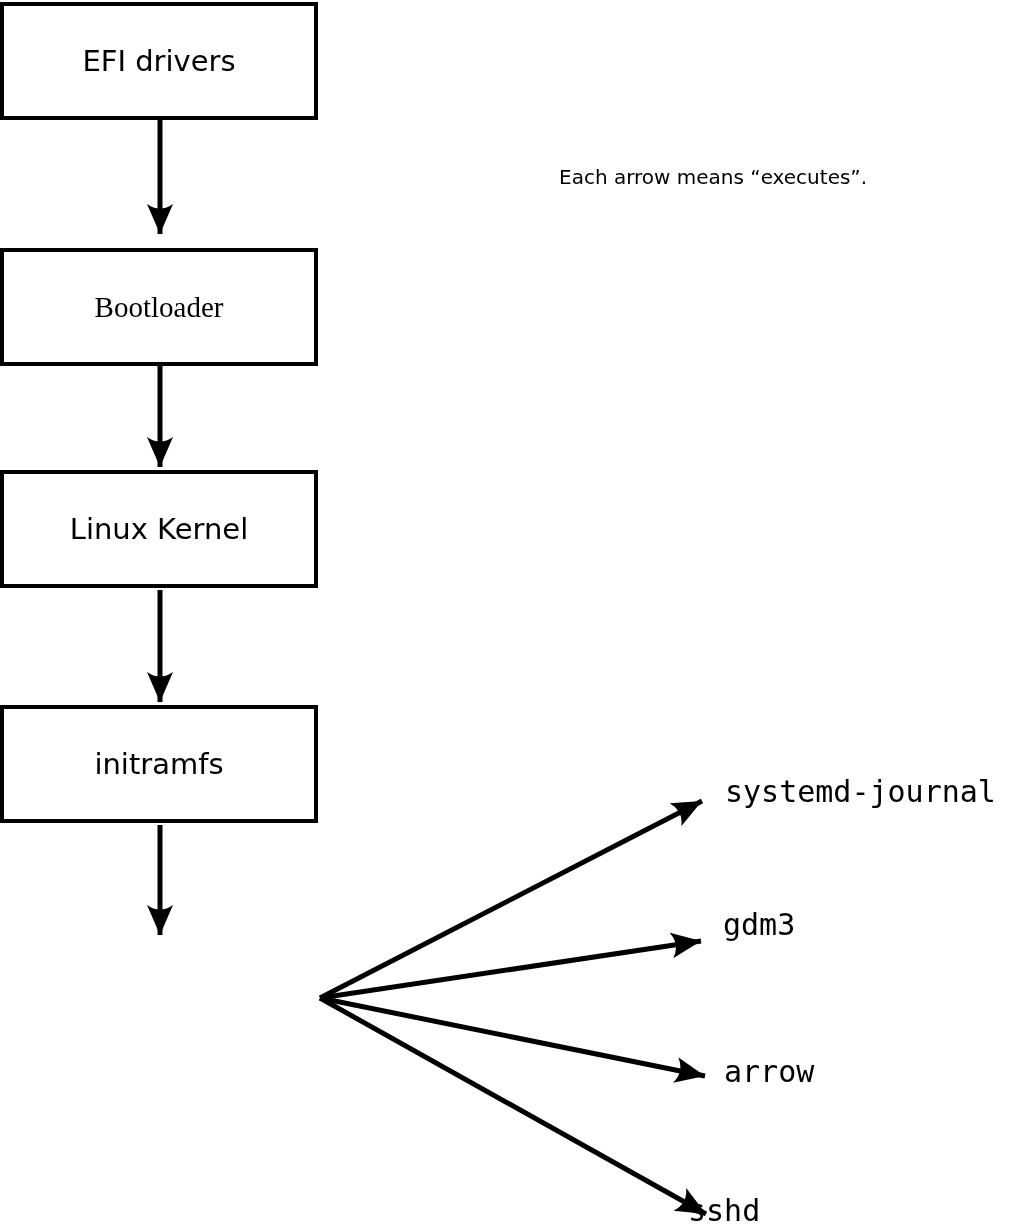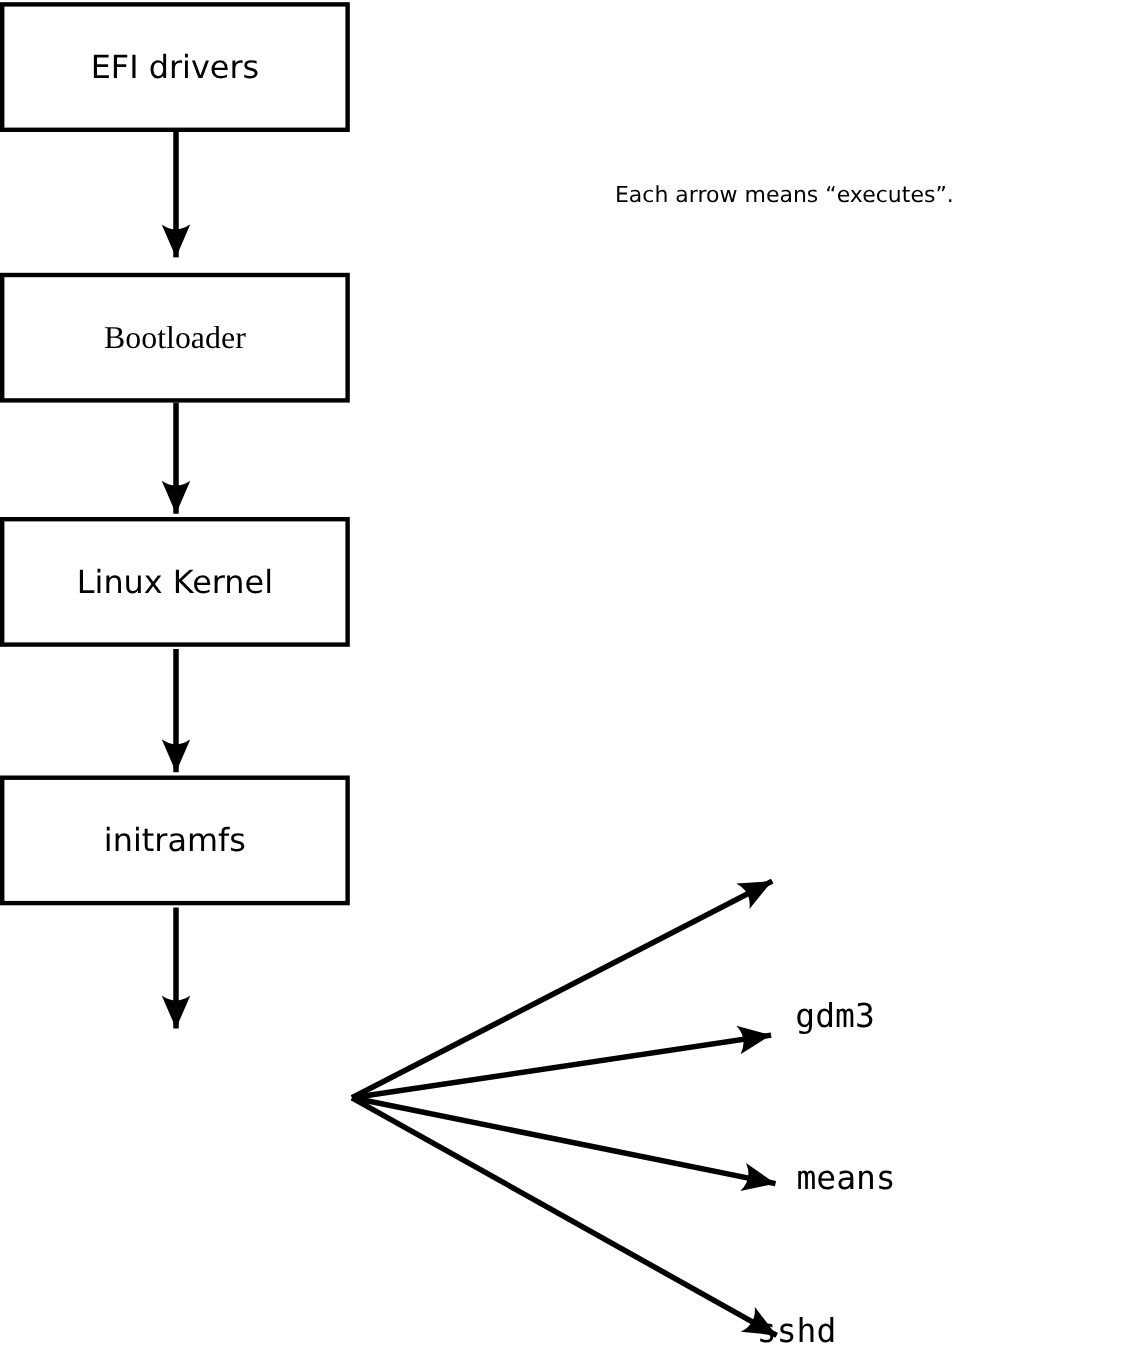--- a/index.html
+++ b/index.html
@@ -96,19 +96,20 @@
   <div class="node node-2">
     <span>Bootloader</span>
   </div>
   <div class="node node-4">
     <span>initramfs</span>
   </div>
   <div class="node node-3">
     <span>Linux Kernel</span>
   </div>
 
+  <div class="proc proc-1">systemd-journal</div>
   <div class="proc proc-2">gdm3</div>
-  <div class="proc proc-3">means</div>
+  <div class="proc proc-3">arrow</div>
   <div class="proc proc-4">sshd</div>
 
   <div class="annotation">Each arrow means “executes”.</div>
 
 </div>
 
 </body></html>

